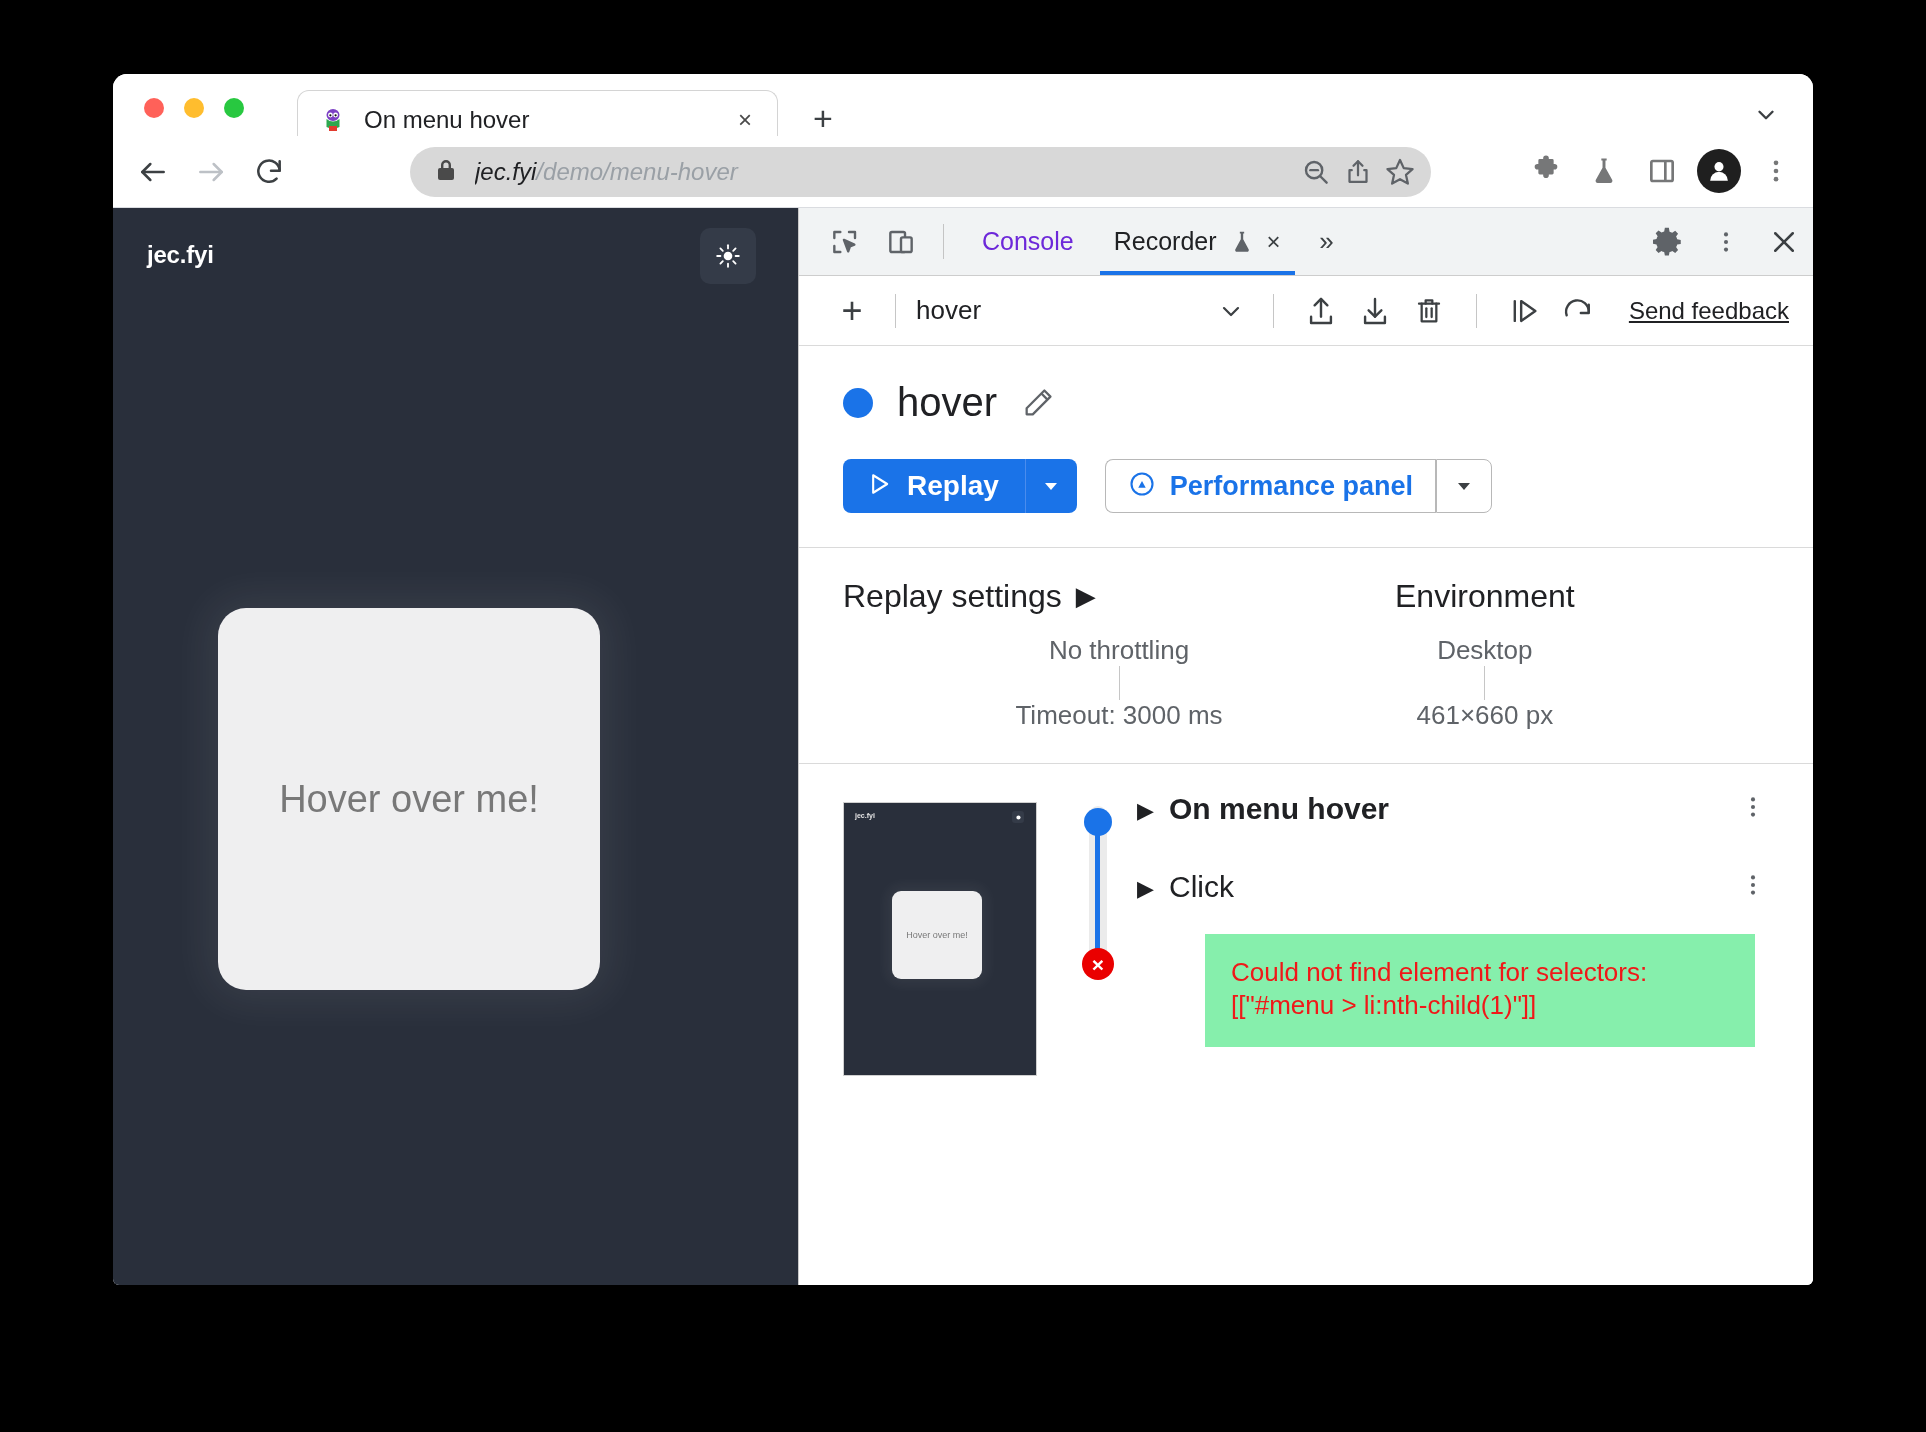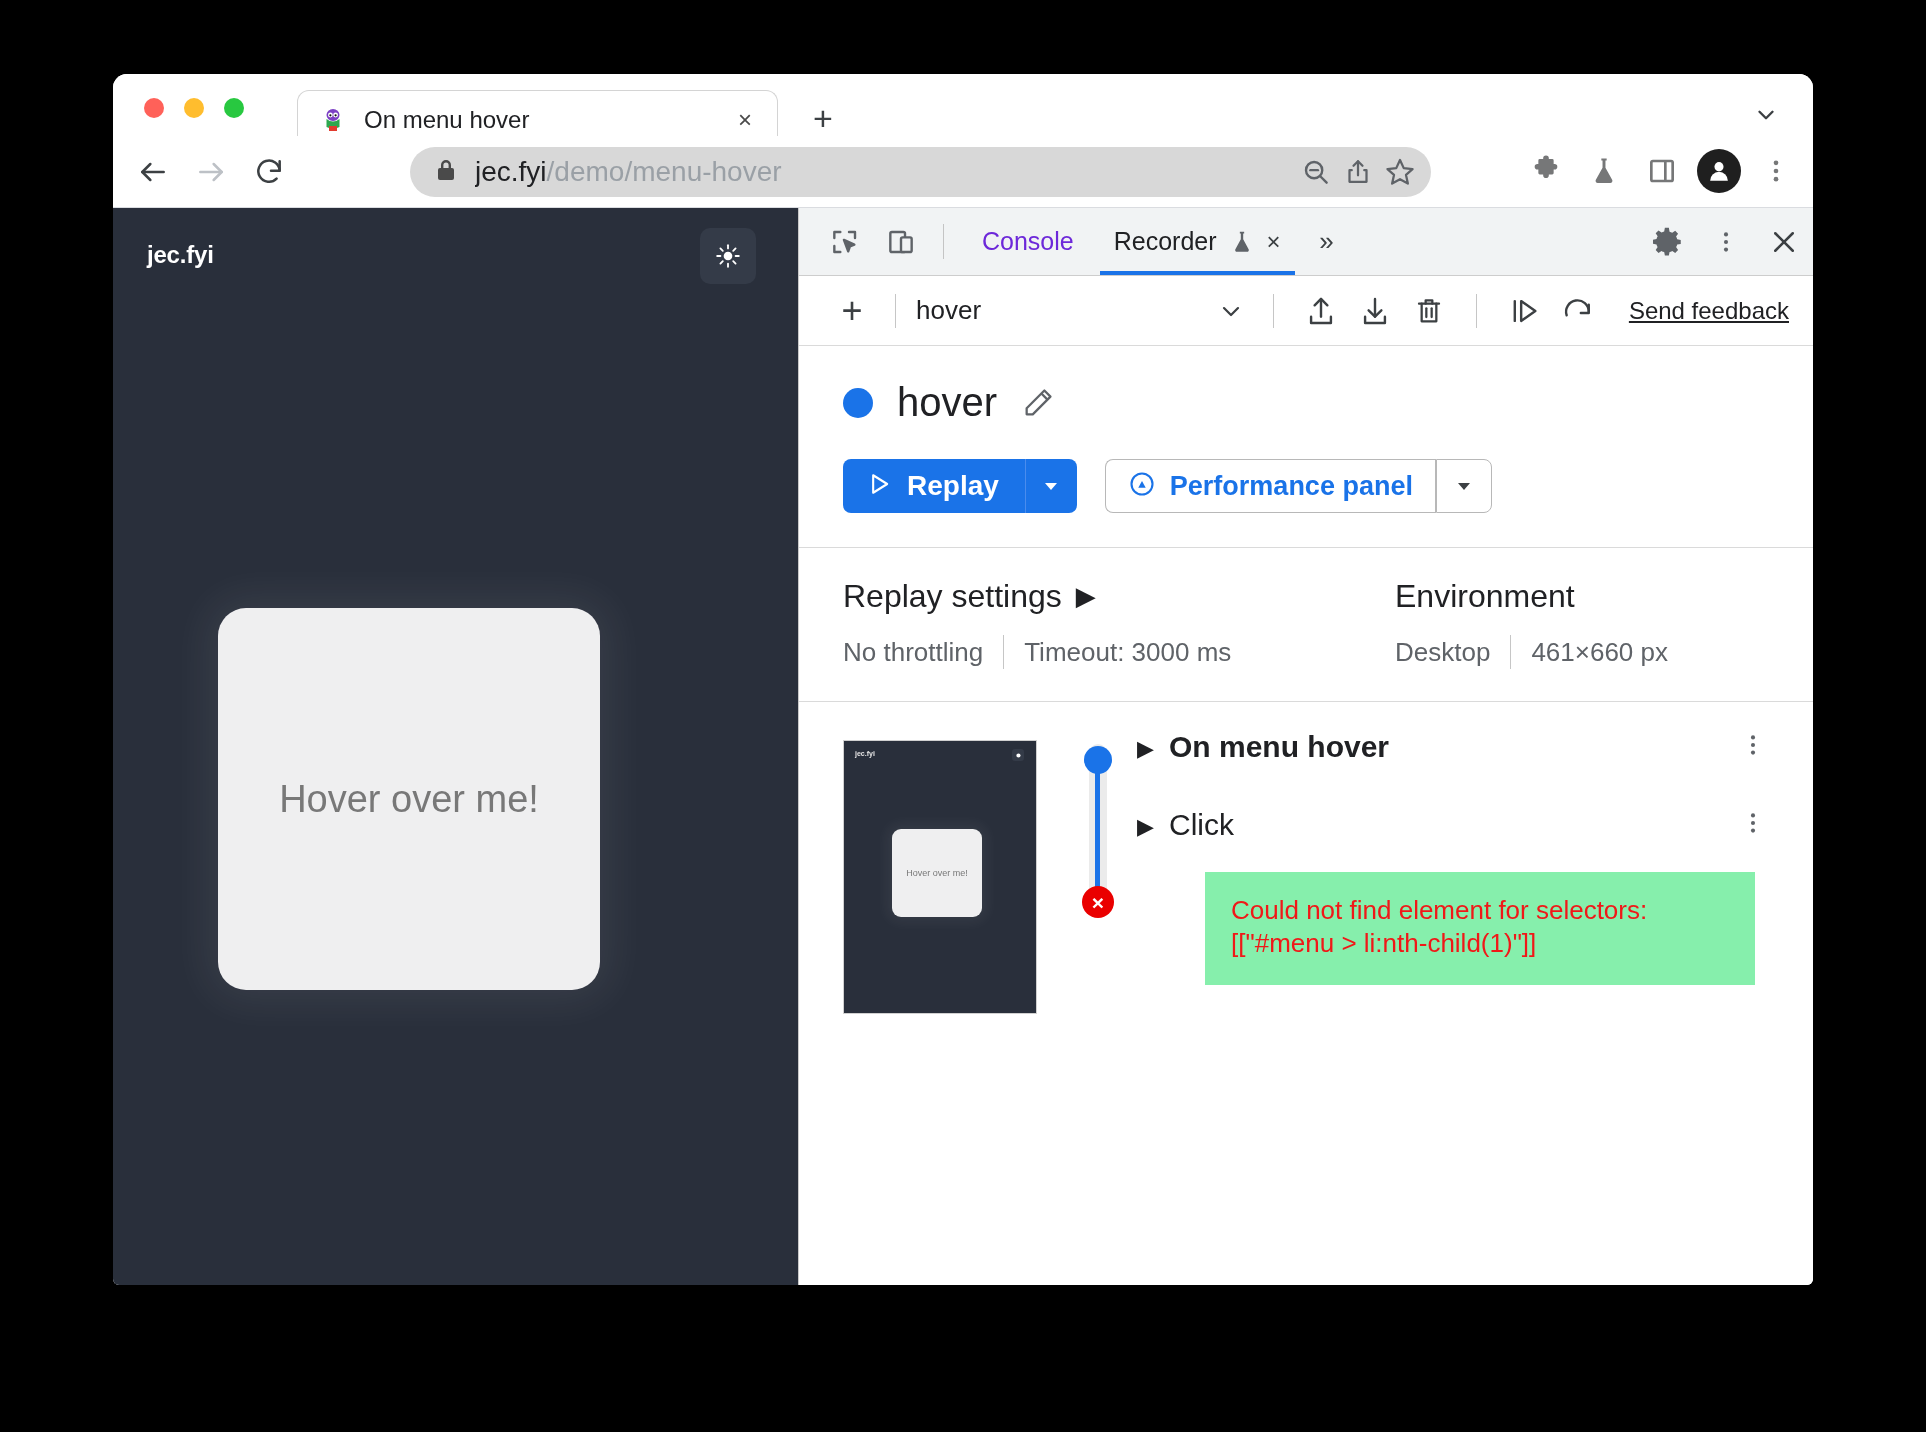--- a/index.html
+++ b/index.html
@@ -100,22 +100,22 @@
     left: 297px; top: 11px;
     width: 1021px; height: 50px;
     background: #d8d8d8;
     border-radius: 26px;
     display: flex; align-items: center;
     padding: 0 10px 0 26px;
   }
   #lock-icon { flex: 0 0 20px; margin-right: 19px; color: #4a4a4a; }
   #url-text {
     flex: 1;
-    font-size: 28px; color: #9aa0a6;
-    white-space: nowrap; overflow: hidden;
+    font-size: 24px; color: #9aa0a6;
+    white-space: nowrap; overflow: hidden; font-style: italic;
   }
   #url-text .url-host { color: #202124; }
   .omni-action {
     width: 42px; height: 42px;
     display: flex; align-items: center; justify-content: center;
     color: #5f6368; flex: 0 0 42px;
   }
   .toolbar-icon {
     width: 46px; height: 46px;
     display: flex; align-items: center; justify-content: center;
@@ -325,21 +325,21 @@
   }
   .settings-col { flex: 0 0 auto; }
   #settings-col-replay { width: 552px; }
   .settings-heading {
     font-size: 32px; color: #202124;
     display: flex; align-items: center; gap: 14px;
     margin-bottom: 20px;
   }
   .settings-values {
     display: flex; align-items: center;
-    font-size: 26px; color: #5f6368;
+    font-size: 26px; color: #5f6368; flex-direction: column;
   }
   .settings-values .val-sep {
     width: 1px; height: 34px; background: #c6c6c6;
     margin: 0 20px;
   }
 
   
   #steps-section {
     padding: 28px 40px 0 44px;
     display: flex;

